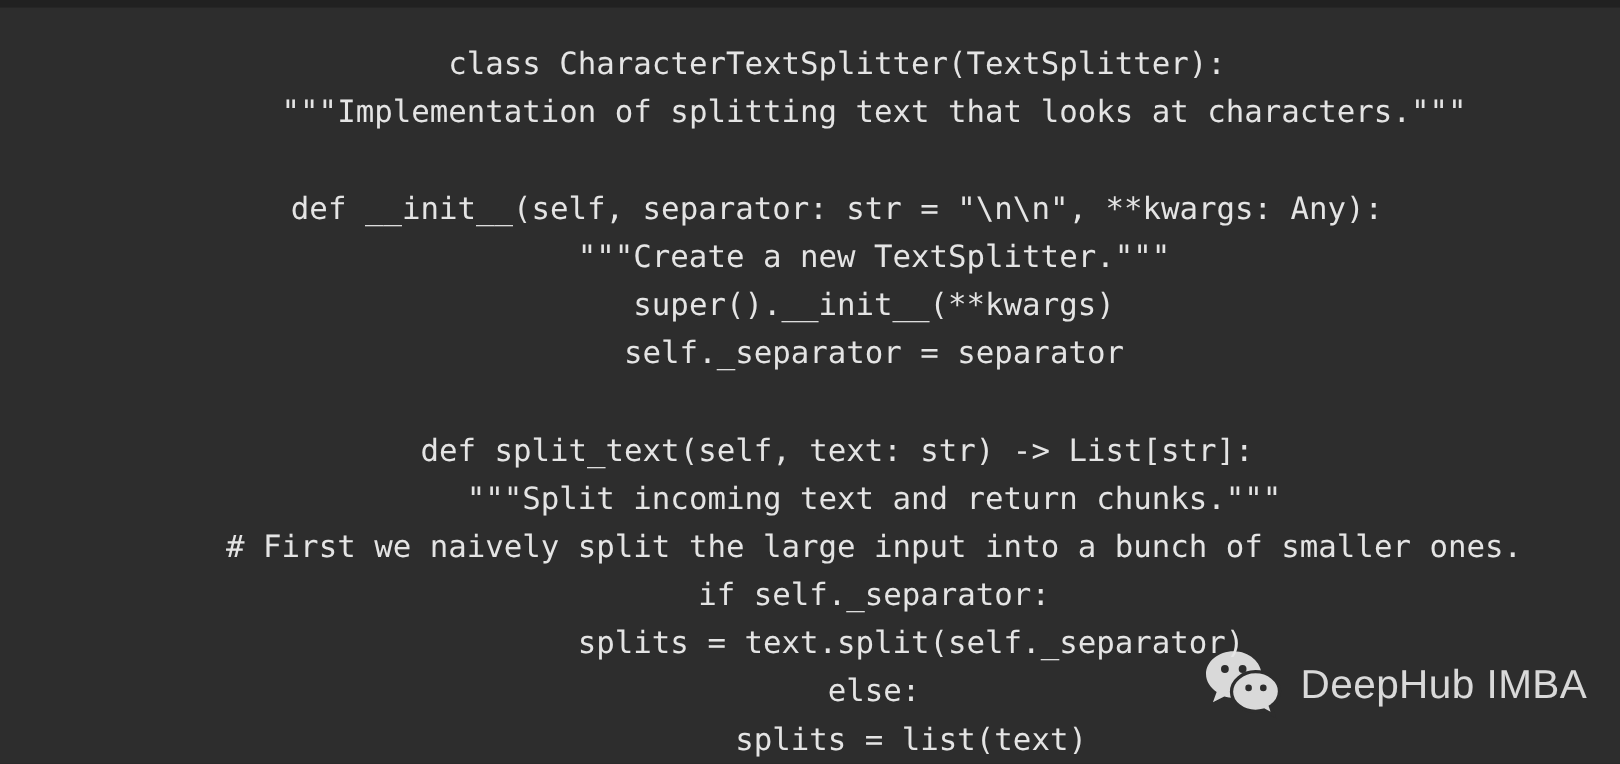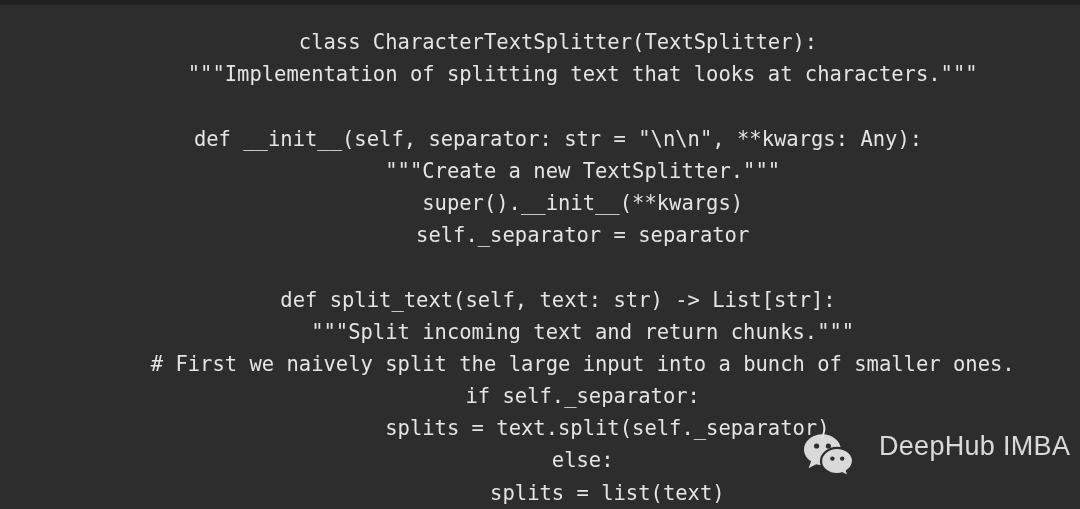--- a/index.html
+++ b/index.html
@@ -54,21 +54,22 @@
   .code-line.blank {
     color: transparent;
   }
 
   
   #watermark {
     position: absolute;
     left: 803px;
     top: 433px;
     display: flex;
-    gap: 24px;
+    align-items: center;
+    gap: 12px;
     opacity: 0.92;
   }
 
   #wechat-icon {
     width: 52px;
     height: 46px;
     display: block;
   }
 
   #watermark-label {

